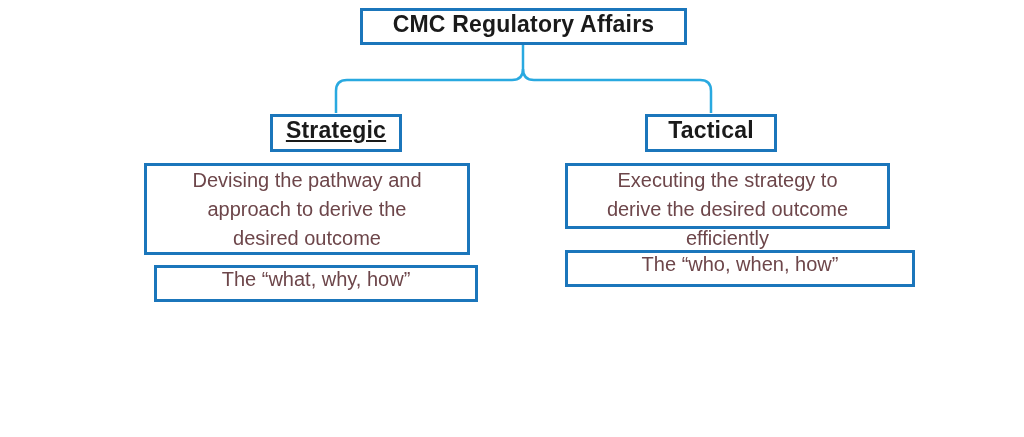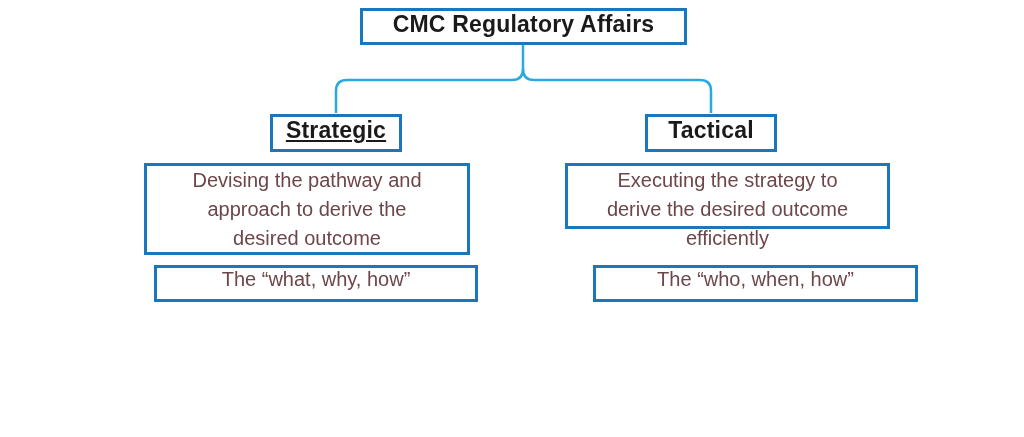--- a/index.html
+++ b/index.html
@@ -59,21 +59,21 @@
   #root-box       { left: 360px; top: 8px;   width: 327px; height: 37px; }
   #strategic-box  { left: 270px; top: 114px; width: 132px; height: 38px; text-decoration: underline; }
   #tactical-box   { left: 645px; top: 114px; width: 132px; height: 38px; }
 
   #strategic-desc { left: 144px; top: 163px; width: 326px; height: 92px;
                     line-height: 29px; white-space: pre-line; }
   #tactical-desc  { left: 565px; top: 163px; width: 325px; height: 66px;
                     line-height: 29px; white-space: pre-line; }
 
   #strategic-summary { left: 154px; top: 265px; width: 324px; height: 37px; }
-  #tactical-summary  { left: 565px; top: 265px; width: 325px; height: 37px; margin-left: 28px; }
+  #tactical-summary  { left: 565px; top: 250px; width: 350px; height: 37px; }
 </style>
 </head>
 <body>
 
 <div class="stage">
 
   <svg class="connector-svg" viewBox="0 0 1024 437" xmlns="http://www.w3.org/2000/svg" aria-hidden="true">
     <path d="M523 45 V69"></path>
     <path d="M523 69 Q523 80 512 80 H347 Q336 80 336 91 V113"></path>
     <path d="M523 69 Q523 80 534 80 H700 Q711 80 711 91 V113"></path>

